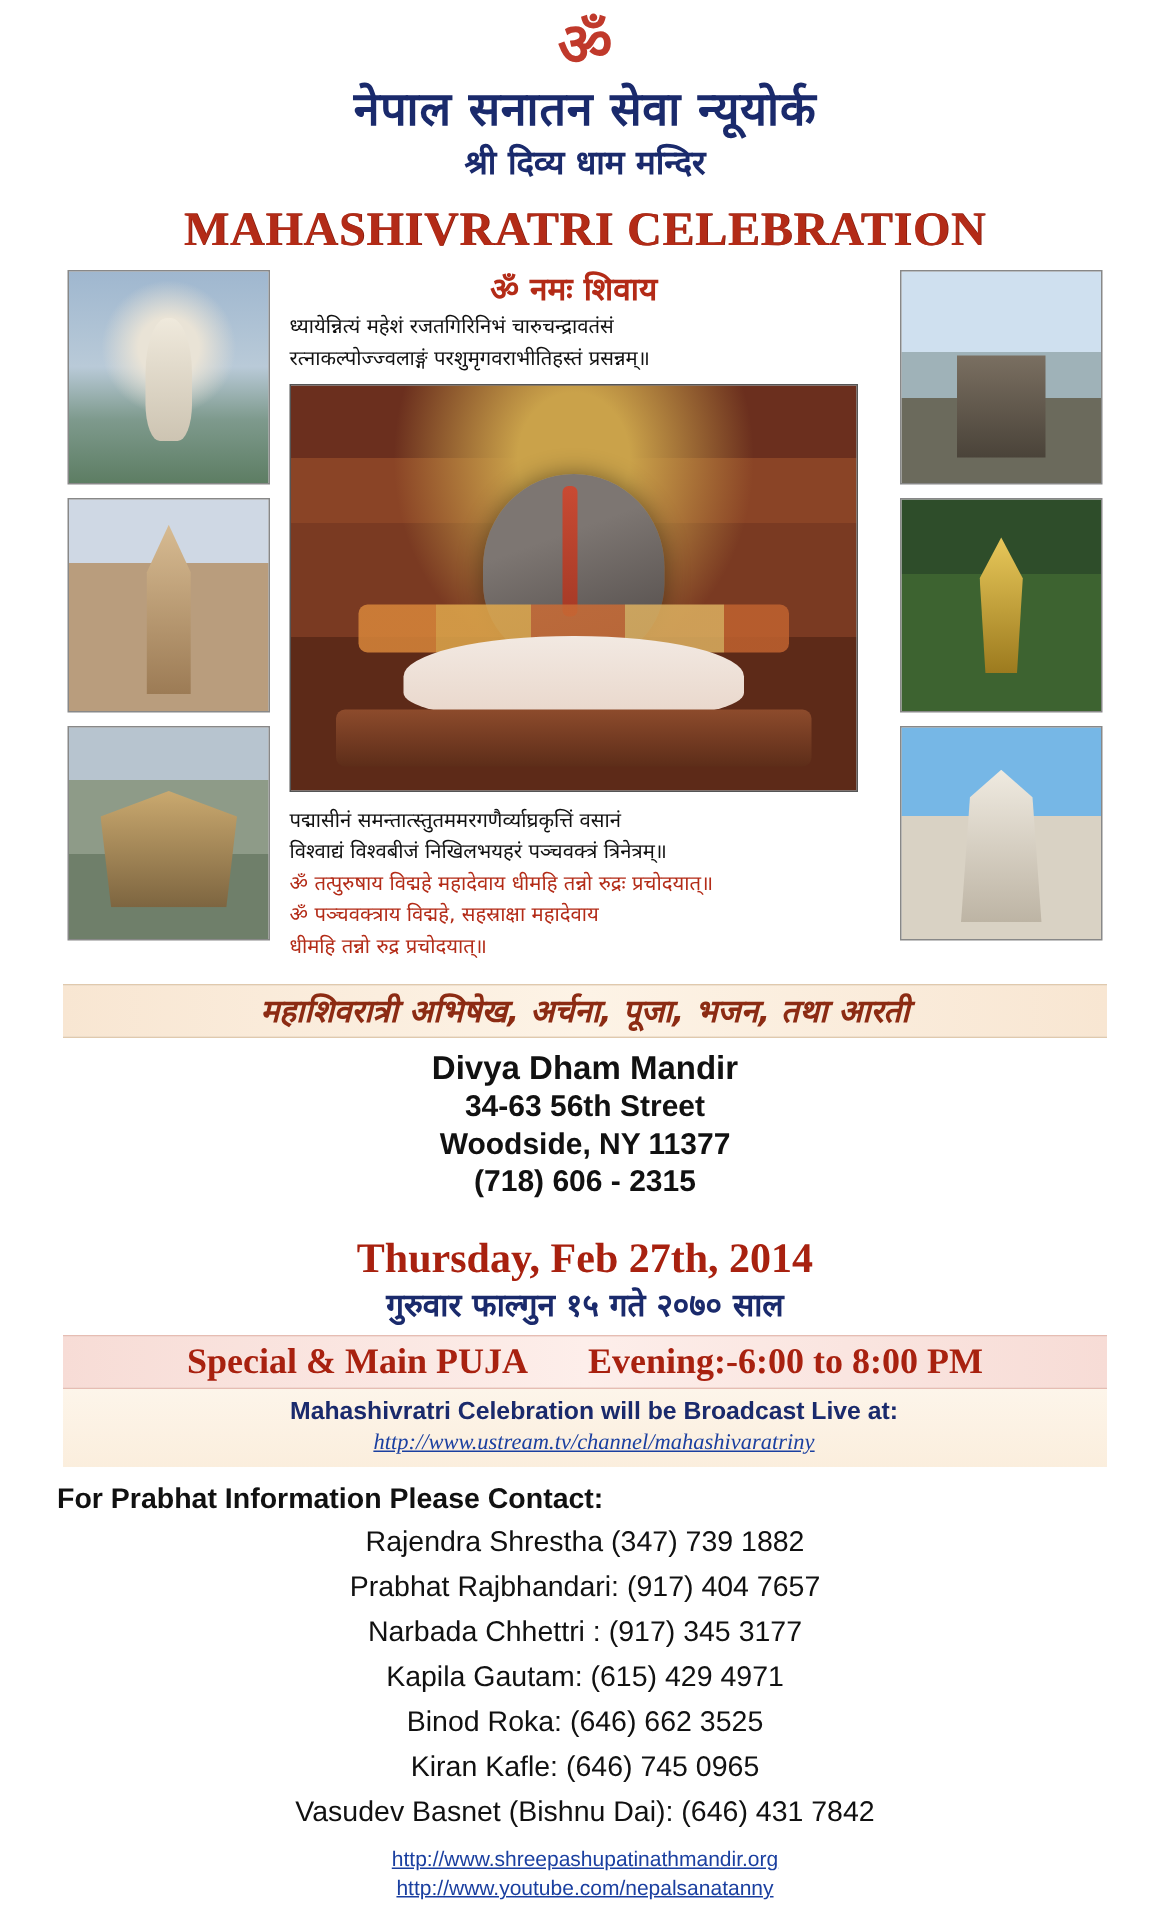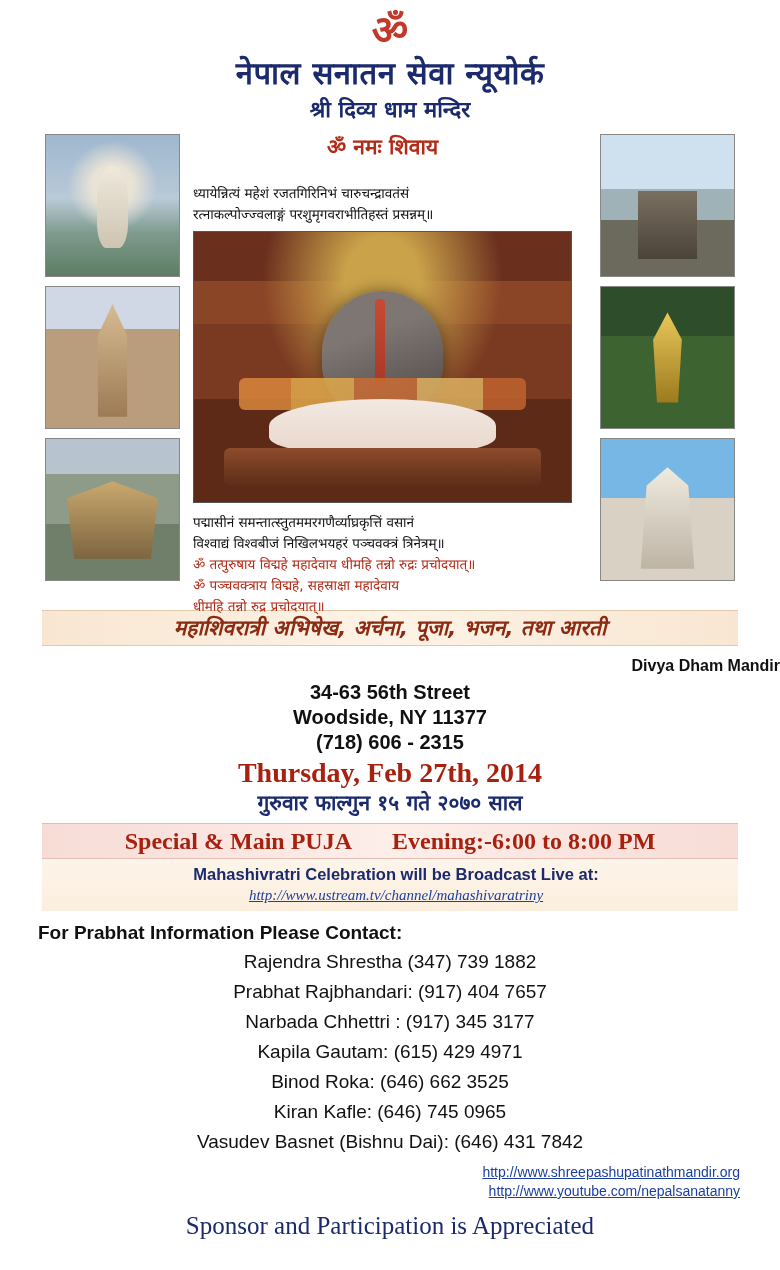--- a/index.html
+++ b/index.html
@@ -177,21 +177,21 @@
     line-height: 26px;
     font-weight: bold;
     color: #b32b17;
     font-family: "DejaVu Sans", sans-serif;
   }
   .shloka {
     font-size: 13.5px;
     line-height: 21px;
     color: #111;
     font-family: "DejaVu Sans", sans-serif;
-    margin-top: 23px;
+    margin-top: 2px;
     text-align: left;
   }
   .main-photo {
     margin-top: 6px;
     width: 100%;
     height: 272px;
     border: 1px solid #555;
     box-sizing: border-box;
     position: relative;
     overflow: hidden;
@@ -277,28 +277,27 @@
     text-align: center;
     margin-top: 6px;
   }
   .venue div {
     font-size: 20px;
     line-height: 25px;
     font-weight: bold;
     color: #111;
   }
   .venue .name {
-    font-size: 16px;
+    font-size: 22px;
     line-height: 28px;
-    text-align: right;
   }
 
   .date-en {
     text-align: center;
-    margin-top: 2px;
+    margin-top: 23px;
     font-size: 28px;
     line-height: 32px;
     font-weight: bold;
     color: #a8210f;
     font-family: "Liberation Serif", serif;
   }
   .date-np {
     text-align: center;
     font-size: 21px;
     line-height: 28px;
@@ -371,21 +370,21 @@
   .visit-label {
     font-size: 18px;
     line-height: 22px;
     color: #c0392b;
     font-family: "Liberation Serif", serif;
     white-space: nowrap;
     width: 300px;
   }
   .visit-links {
     flex: 1;
-    text-align: right;
+    text-align: center;
   }
   .visit-links a {
     display: block;
     font-size: 14px;
     line-height: 19px;
     color: #1a3fa0;
     text-decoration: underline;
   }
 
   .footer {
@@ -398,20 +397,21 @@
   }
 </style>
 </head>
 <body>
 
 <div class="page">
 
   <div class="om-symbol">ॐ</div>
   <div class="title-np">नेपाल सनातन सेवा न्यूयोर्क</div>
   <div class="subtitle-np">श्री दिव्य धाम मन्दिर</div>
+  <div class="main-title">MAHASHIVRATRI CELEBRATION</div>
 
   <div class="collage">
 
     <div class="col-left">
       <div class="photo ph-shiva-statue">
         
       </div>
       <div class="photo ph-temple-stone">
         
       </div>

